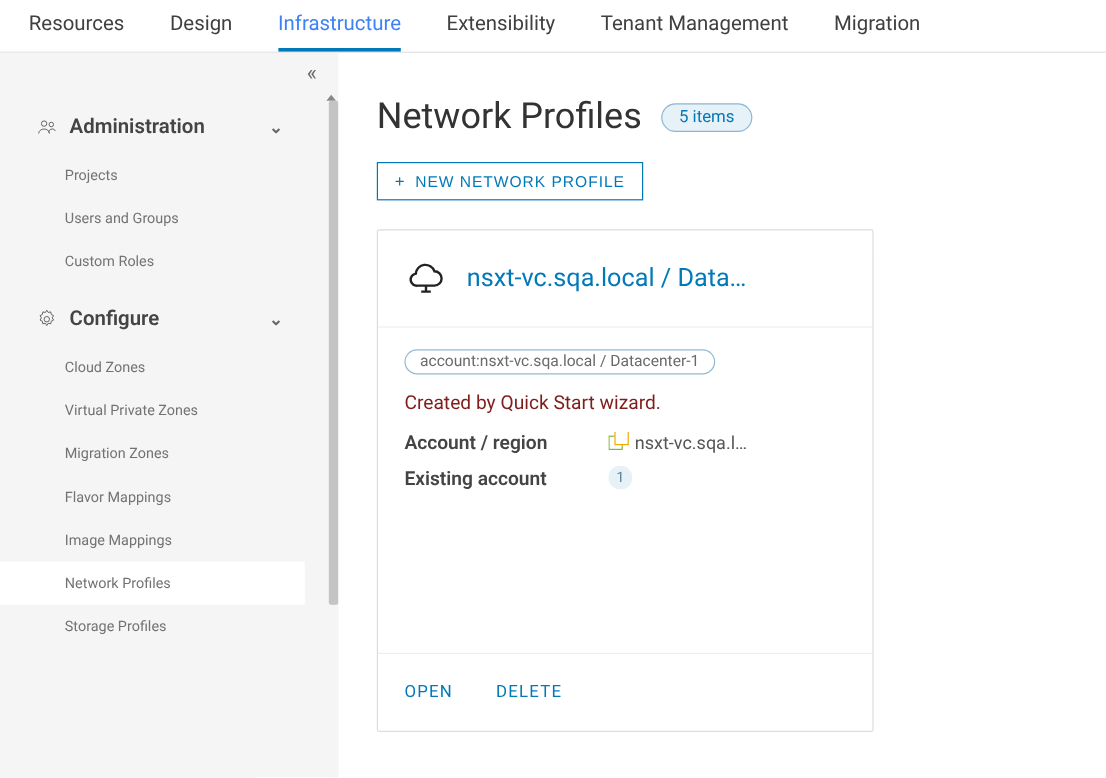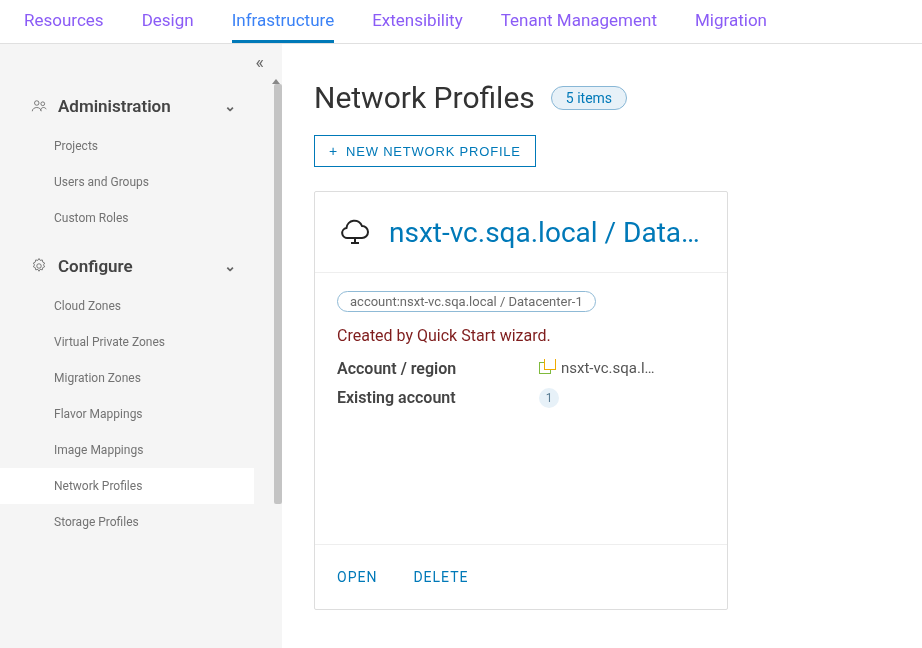--- a/index.html
+++ b/index.html
@@ -16,21 +16,21 @@
   .top-tabs {
     display: flex;
     align-items: center;
     height: 44px;
     border-bottom: 1px solid #e0e0e0;
     padding: 0 24px;
     gap: 38px;
   }
   .top-tab {
     font-size: 17px;
-    color: #8b5cf6;
+    color: #404040;
     padding: 10px 0;
     cursor: pointer;
     border-bottom: 3px solid transparent;
   }
   .top-tab.active {
     color: #3b82f6;
     border-bottom-color: #0079b8;
   }
   
   .main {
@@ -147,39 +147,39 @@
   }
   .card-header {
     display:flex;
     align-items:center;
     gap:16px;
     padding:22px 22px 22px 22px;
     border-bottom:1px solid #eee;
   }
   .card-header svg { width:36px; height:36px; stroke:#222; fill:none; stroke-width:2;}
   .card-title {
-    font-size:28px;
+    font-size:21px;
     color:#0079b8;
     cursor:pointer;
     white-space:nowrap;
     overflow:hidden;
     text-overflow:ellipsis;
   }
   .card-body { padding: 18px 22px 6px 22px; }
   .tag {
     border:1px solid #8fbad6;
     color:#6a6a6a;
     border-radius:14px;
     padding:2px 12px;
     font-size:13px;
     display:inline-block;
     margin-bottom:14px;
   }
   .desc { color:#7f1d1d; font-size:16px; margin-bottom:14px;}
-  .kv-row { display:flex; align-items:flex-start; margin-bottom:10px;gap:32px;}
+  .kv-row { display:flex; align-items:center; margin-bottom:10px;}
   .kv-label { width:170px; font-size:16px; font-weight:600; color:#444;}
   .kv-value { font-size:15px; color:#555; display:flex; align-items:center; gap:6px; white-space:nowrap; overflow:hidden; text-overflow:ellipsis;}
   .mini-badge { background:#e7f1f8; color:#5a7d94; border-radius:50%; width:20px;height:20px;display:inline-flex;align-items:center;justify-content:center;font-size:12px;}
   .card-spacer { height:120px;}
   .card-actions { border-top:1px solid #eee; padding:24px 22px; display:flex; gap:36px;}
   .action-link { color:#0079b8; font-size:14px; letter-spacing:1px; cursor:pointer;}
   .vsphere-icon { width:16px;height:16px; display:inline-block; position:relative;}
   .vsphere-icon::before{content:"";position:absolute;left:0;top:2px;width:10px;height:10px;border:1.5px solid #7fba3d;}
   .vsphere-icon::after{content:"";position:absolute;left:5px;top:-2px;width:10px;height:10px;border:1.5px solid #f0ab00;background:#fff;}
 </style>

